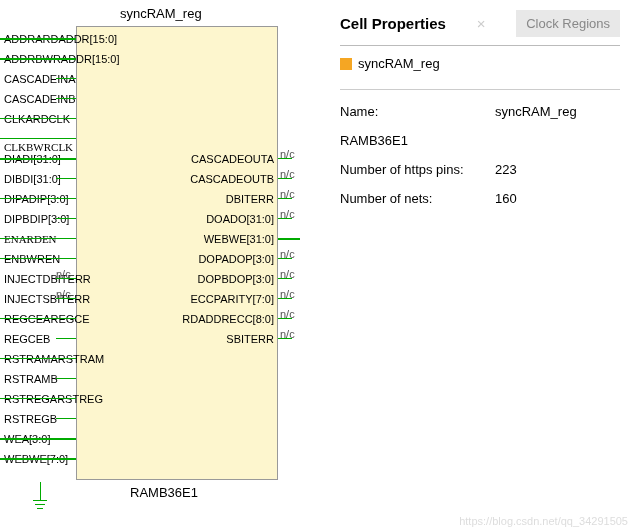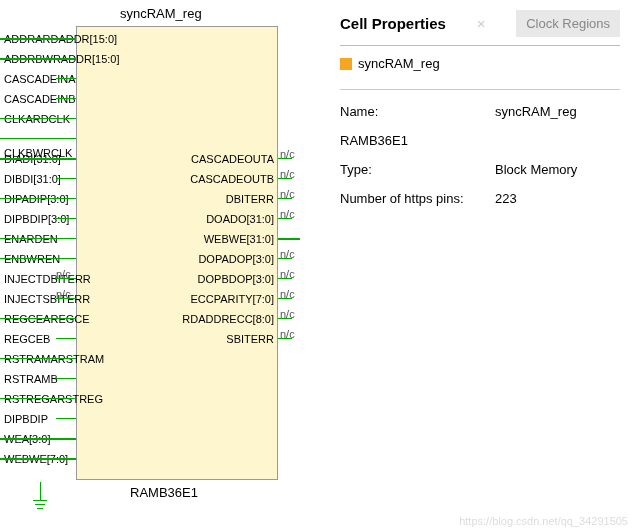--- a/index.html
+++ b/index.html
@@ -36,35 +36,35 @@
 <div class="schematic">
   <div class="block-title">syncRAM_reg</div>
   <div class="cell-block"></div>
   <div class="block-footer">RAMB36E1</div>
   <div id="ports-left">
       <div class="port-left" style="top: 34px;">ADDRARDADDR[15:0]</div>
       <div class="port-left" style="top: 54px;">ADDRBWRADDR[15:0]</div>
       <div class="port-left" style="top: 74px;">CASCADEINA</div>
       <div class="port-left" style="top: 94px;">CASCADEINB</div>
       <div class="port-left" style="top: 114px;">CLKARDCLK</div>
-      <div class="port-left" style="top: 148px;">CLKBWRCLK</div>
+      <div class="port-left" style="top: 142px; font-family: Liberation Serif, serif;">CLKBWRCLK</div>
       <div class="port-left" style="top: 154px;">DIADI[31:0]</div>
       <div class="port-left" style="top: 174px;">DIBDI[31:0]</div>
       <div class="port-left" style="top: 194px;">DIPADIP[3:0]</div>
       <div class="port-left" style="top: 214px;">DIPBDIP[3:0]</div>
-      <div class="port-left" style="top: 234px;">ENARDEN</div>
+      <div class="port-left" style="top: 234px; font-family: Liberation Serif, serif;">ENARDEN</div>
       <div class="port-left" style="top: 254px;">ENBWREN</div>
       <div class="port-left" style="top: 274px;">INJECTDBITERR</div>
       <div class="port-left" style="top: 294px;">INJECTSBITERR</div>
       <div class="port-left" style="top: 314px;">REGCEAREGCE</div>
       <div class="port-left" style="top: 334px;">REGCEB</div>
       <div class="port-left" style="top: 354px;">RSTRAMARSTRAM</div>
       <div class="port-left" style="top: 374px;">RSTRAMB</div>
       <div class="port-left" style="top: 394px;">RSTREGARSTREG</div>
-      <div class="port-left" style="top: 414px;">DIPBDIP</div>
+      <div class="port-left" style="top: 414px;">RSTREGB</div>
       <div class="port-left" style="top: 434px;">WEA[3:0]</div>
       <div class="port-left" style="top: 454px;">WEBWE[7:0]</div>
     </div>
   <div id="ports-right">
       <div class="port-right" style="top: 154px; left: 274px; right: auto; transform: translateX(-100%);">CASCADEOUTA</div>
       <div class="port-right" style="top: 174px; left: 274px; right: auto; transform: translateX(-100%);">CASCADEOUTB</div>
       <div class="port-right" style="top: 194px; left: 274px; right: auto; transform: translateX(-100%);">DBITERR</div>
       <div class="port-right" style="top: 214px; left: 274px; right: auto; transform: translateX(-100%);">DOADO[31:0]</div>
       <div class="port-right" style="top: 234px; left: 274px; right: auto; transform: translateX(-100%);">WEBWE[31:0]</div>
       <div class="port-right" style="top: 254px; left: 274px; right: auto; transform: translateX(-100%);">DOPADOP[3:0]</div>
@@ -137,23 +137,23 @@
   <div class="sep"></div>
   <div id="prop-rows">
       <div class="prop-row">
         <div class="prop-label">Name:</div>
         <div class="prop-val">syncRAM_reg</div>
       </div>
       <div class="prop-row">
         <div class="prop-val">RAMB36E1</div>
       </div>
       <div class="prop-row">
-        <div class="prop-label">Type:</div>
-        <div class="prop-val">Block Memory</div>
+        <div class="prop-label">Number of https pins:</div>
+        <div class="prop-val">223</div>
       </div>
       <div class="prop-row">
-        <div class="prop-label">Number of https pins:</div>
-        <div class="prop-val">223</div>
+        <div class="prop-label">Number of nets:</div>
+        <div class="prop-val">160</div>
       </div>
     </div>
 </div>
 
 <div class="watermark">https://blog.csdn.net/qq_34291505</div>
 
 </body></html>

